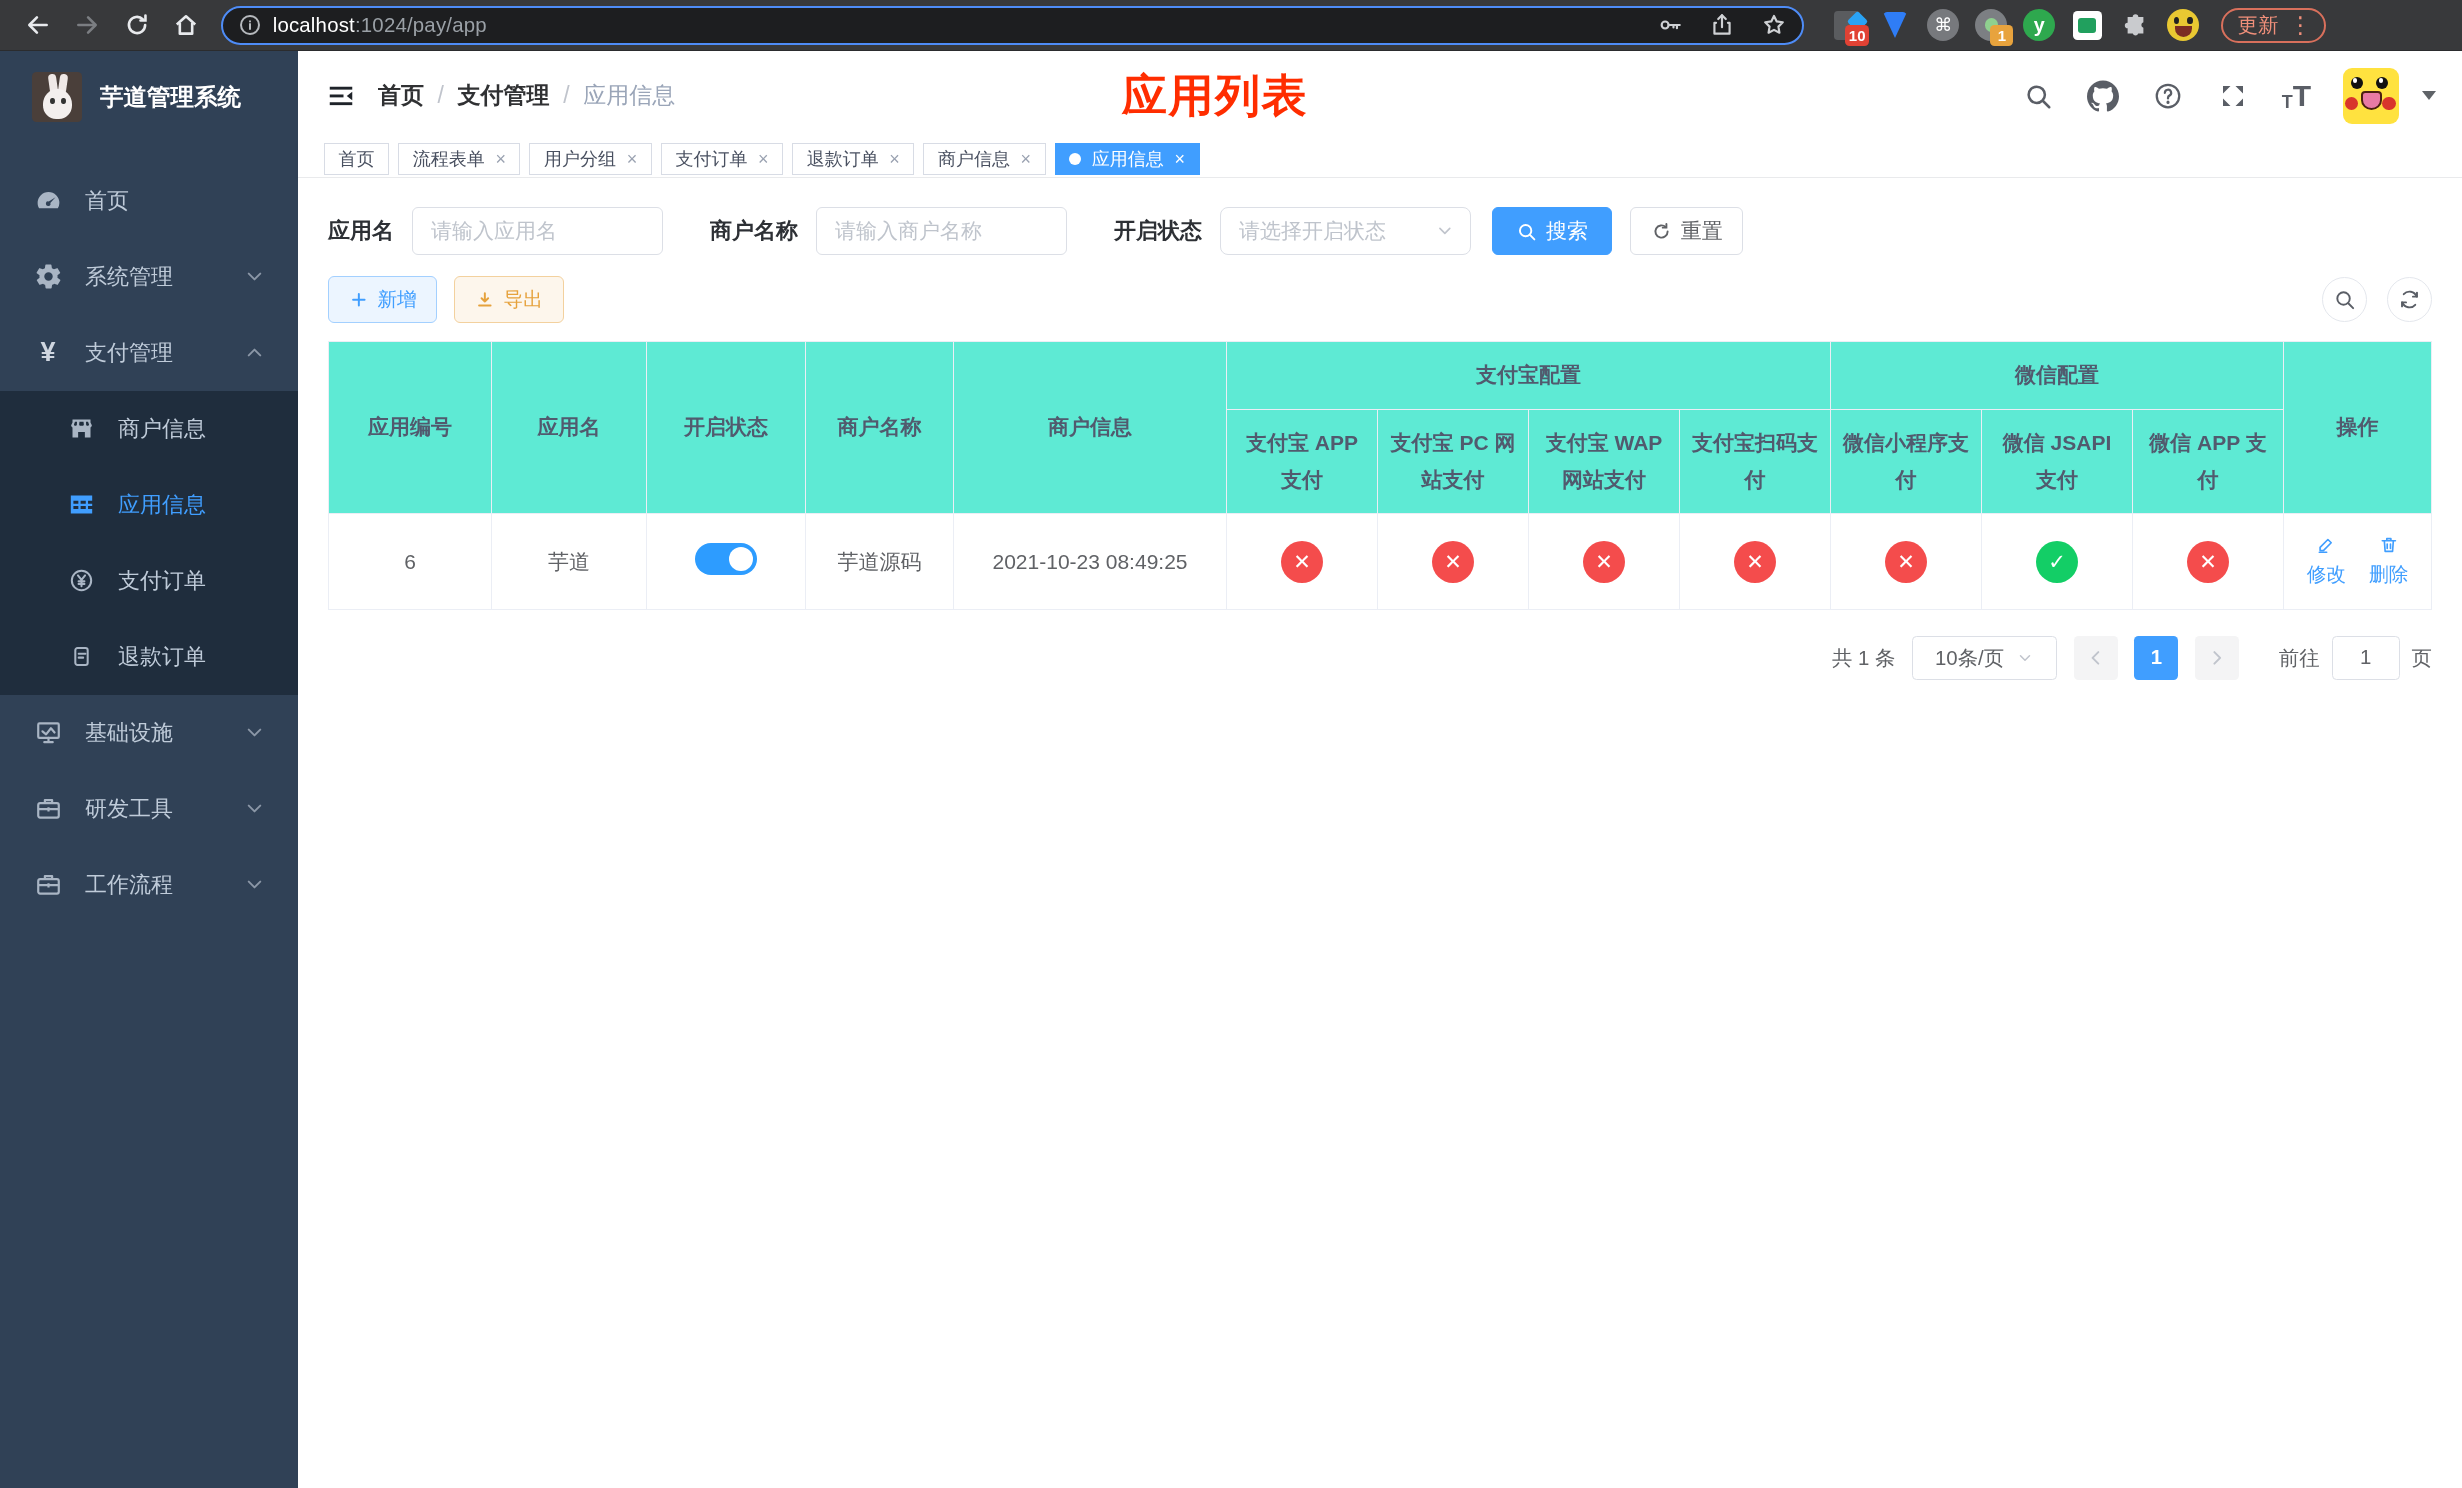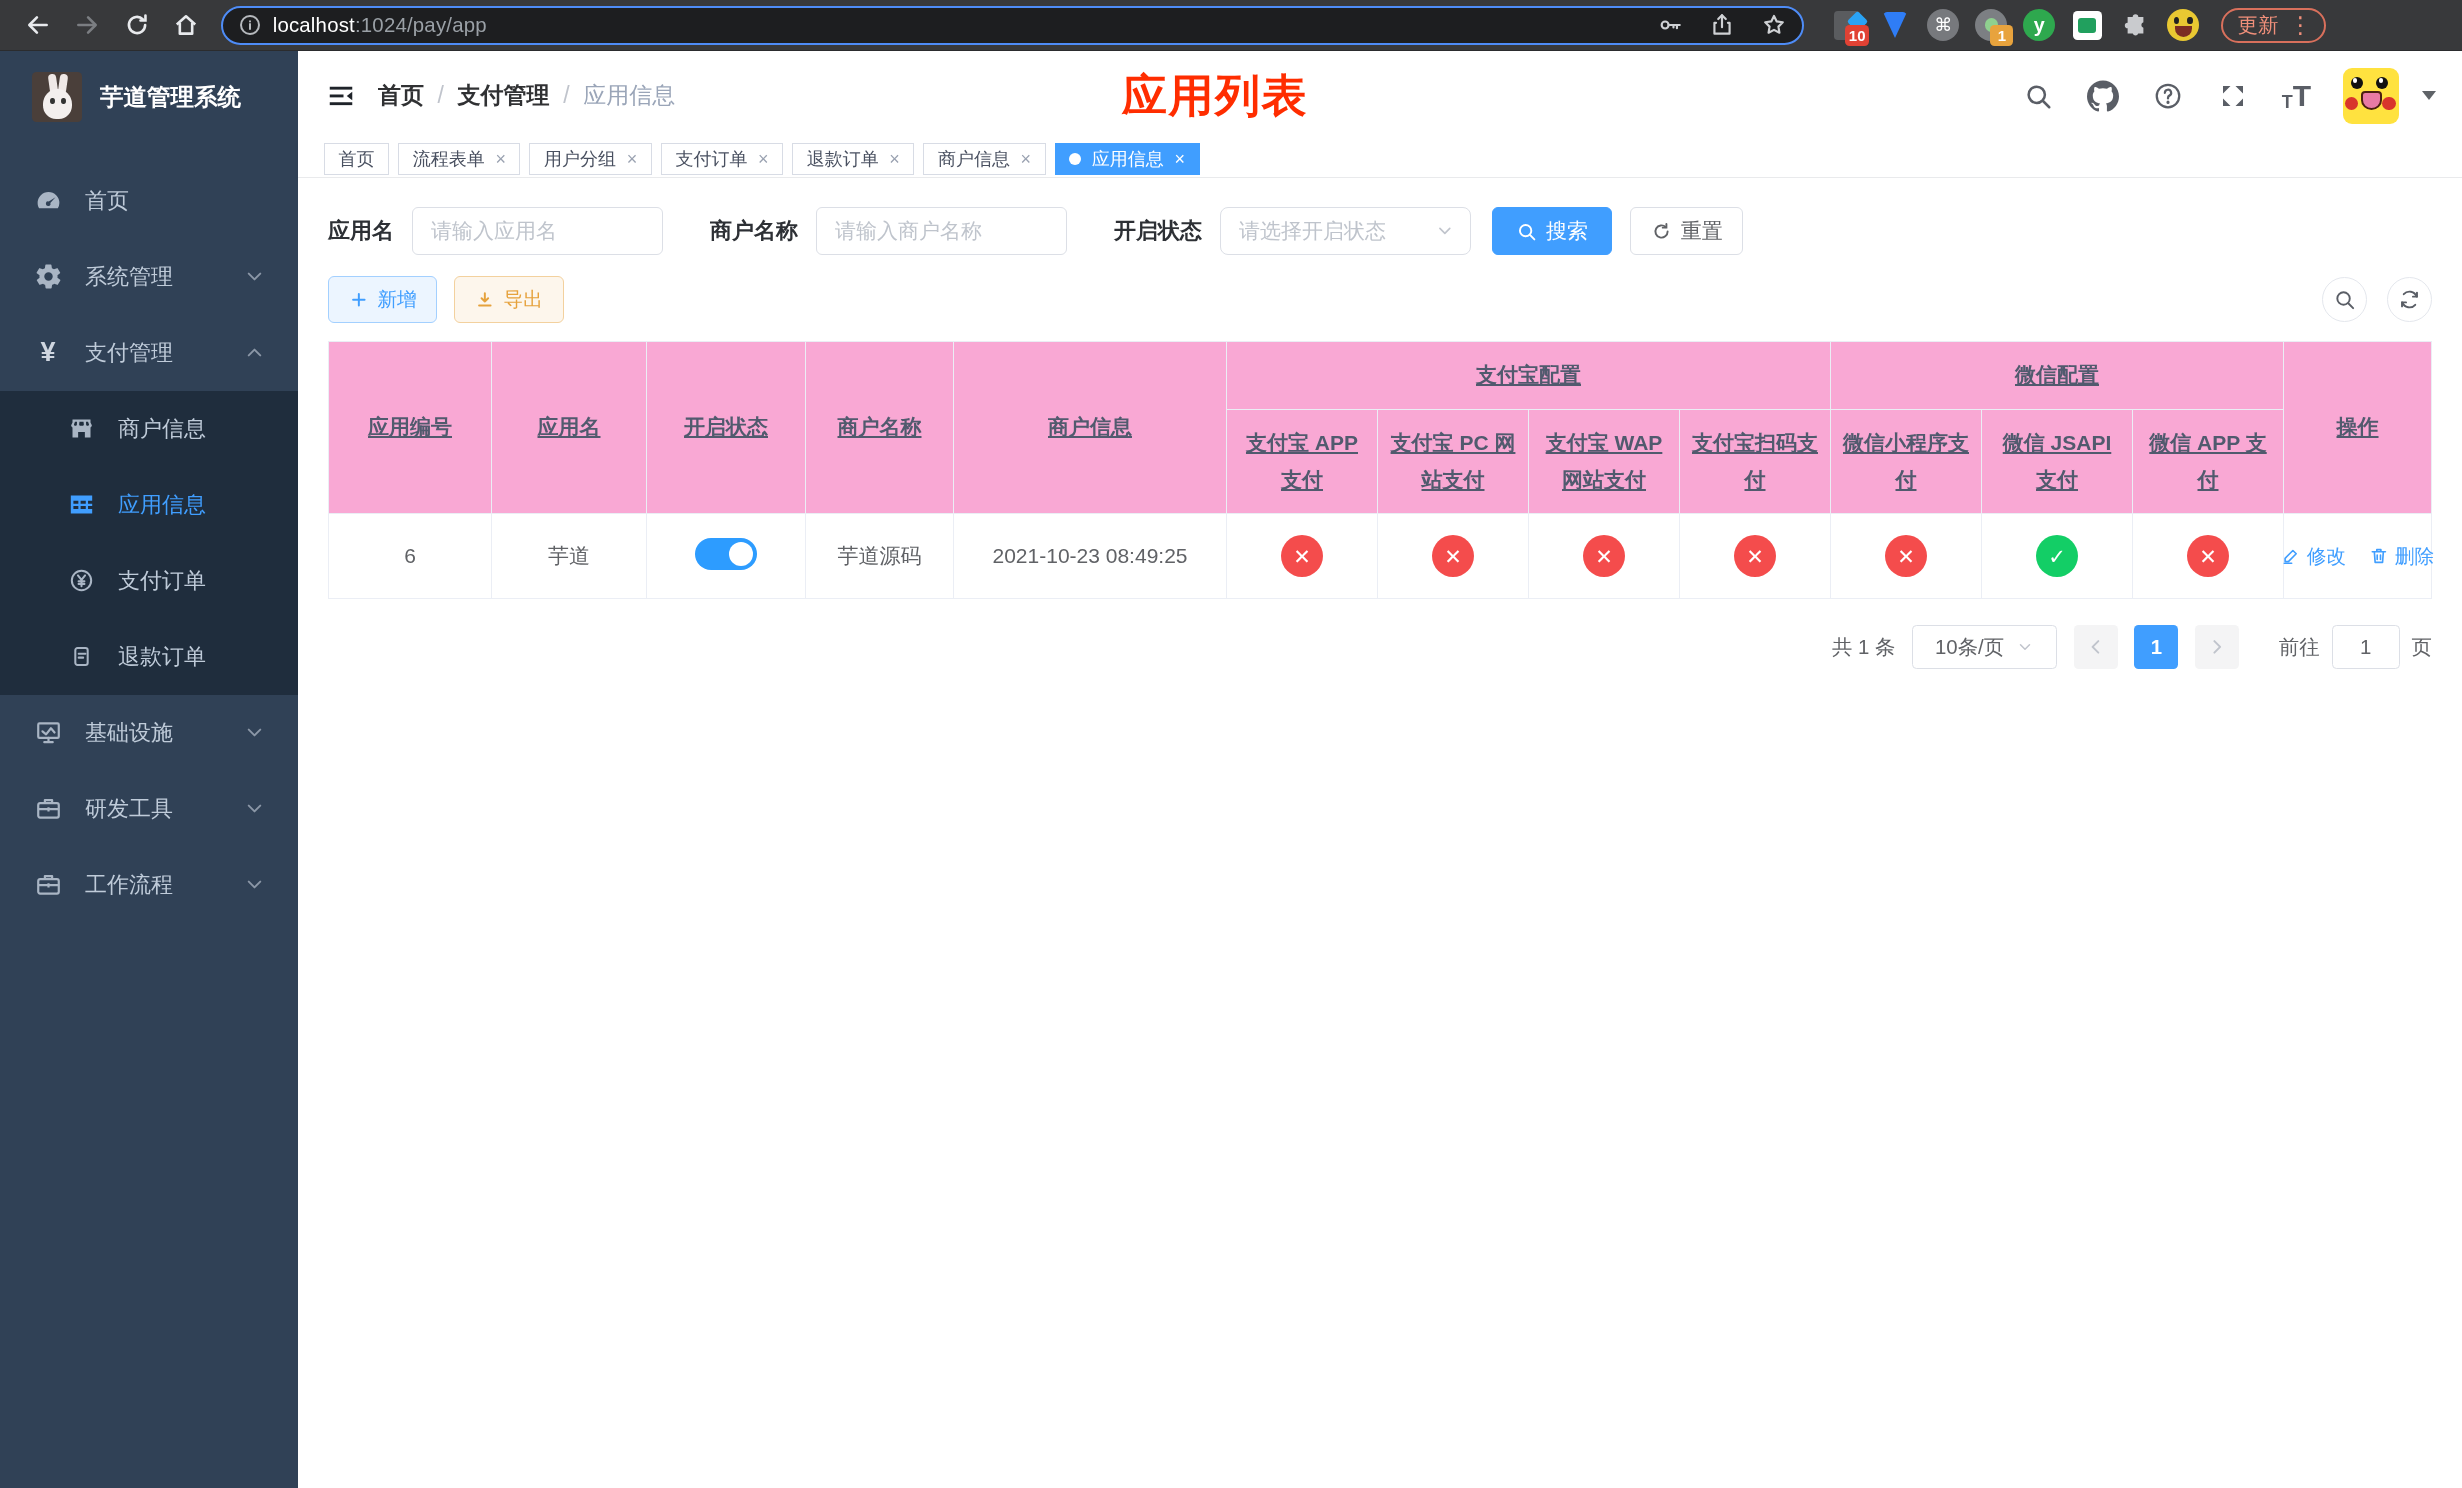--- a/index.html
+++ b/index.html
@@ -110,29 +110,29 @@
 
   .toolbar-row { display:flex; align-items:center; margin-bottom:18px; }
   .btn-add { height:47px; padding:0 19.7px; background:#ecf5ff; border:1.5px solid #a3d0ff; color:#409eff; font-size:19.7px; }
   .btn-export { height:47px; padding:0 19.7px; background:#fdf6ec; border:1.5px solid #f3d19e; color:#e6a23c; font-size:19.7px; margin-left:16.7px; }
   .tb-right { margin-left:auto; display:flex; align-items:center; gap:19.7px; }
   .circle-btn { width:45px; height:45px; border-radius:50%; border:1.5px solid #e4e7ed; background:#fff; display:flex; align-items:center; justify-content:center; color:#5a5e66; cursor:pointer; }
 
   
   table.grid { width:100%; border-collapse:collapse; table-layout:fixed; }
   table.grid th, table.grid td { border:1.5px solid #ebeef5; text-align:center; vertical-align:middle; }
-  table.grid thead th { background:#f9a8d4; color:#515a6e; font-weight:700; font-size:21px; padding:15px 10.6px; line-height:1.75;text-decoration:underline; }
+  table.grid thead th { background:#5eead4; color:#515a6e; font-weight:700; font-size:21px; padding:15px 10.6px; line-height:1.75; }
   table.grid tbody td { background:#fff; color:#606266; font-size:21px; padding:21px 9px; }
   .toggle { width:62px; height:32px; border-radius:16.7px; background:#2d9cff; position:relative; display:inline-block; cursor:pointer; }
   .toggle .knob { position:absolute; right:3.8px; top:3.8px; width:24px; height:24px; background:#fff; border-radius:50%; }
   .status-dot { width:42px; height:42px; border-radius:50%; display:inline-flex; align-items:center; justify-content:center; color:#fff; font-size:21px; font-weight:700; line-height:1; }
   .status-dot.off { background:#f44c4c; }
   .status-dot.on { background:#13ce66; }
   .ops { display:flex; align-items:center; justify-content:center; gap:23px; }
-  .op-link { display:inline-flex; align-items:center; gap:6px; color:#409eff; font-size:19.7px; cursor:pointer; white-space:nowrap; }
+  .op-link { display:inline-flex; align-items:center; gap:6px; color:#409eff; font-size:19.7px; cursor:pointer; white-space:nowrap;flex-direction:column; }
 
   
   .pagination { display:flex; align-items:center; justify-content:flex-end; gap:16.7px; margin-top:26px; font-size:20.4px; color:#606266; }
   .pg-size { width:145px; height:44px; border:1.5px solid #dcdfe6; border-radius:4.5px; display:flex; align-items:center; justify-content:center; gap:12px; color:#606266; cursor:pointer; }
   .pg-size .sel-chev { color:#c0c4cc; }
   .pg-btn { width:44px; height:44px; background:#f4f4f5; border-radius:4.5px; display:flex; align-items:center; justify-content:center; color:#c0c4cc; font-size:23px; cursor:pointer; }
   .pg-page { width:44px; height:44px; background:#409eff; border-radius:4.5px; display:flex; align-items:center; justify-content:center; color:#fff; font-weight:700; font-size:20.4px; cursor:pointer; }
   .pg-goto { display:flex; align-items:center; gap:12px; margin-left:23px; }
   .pg-input { width:68px; height:44px; border:1.5px solid #dcdfe6; border-radius:4.5px; text-align:center; font-size:20.4px; color:#606266; outline:none; font-family:inherit; }
 </style>

